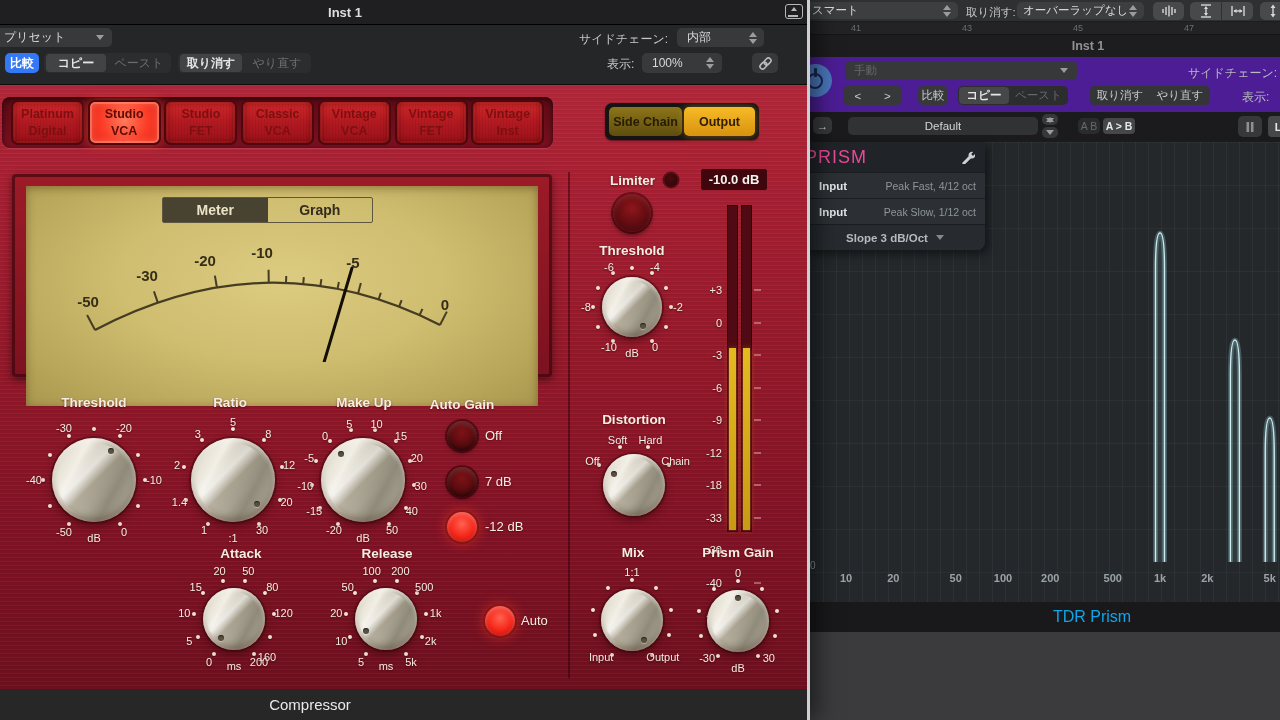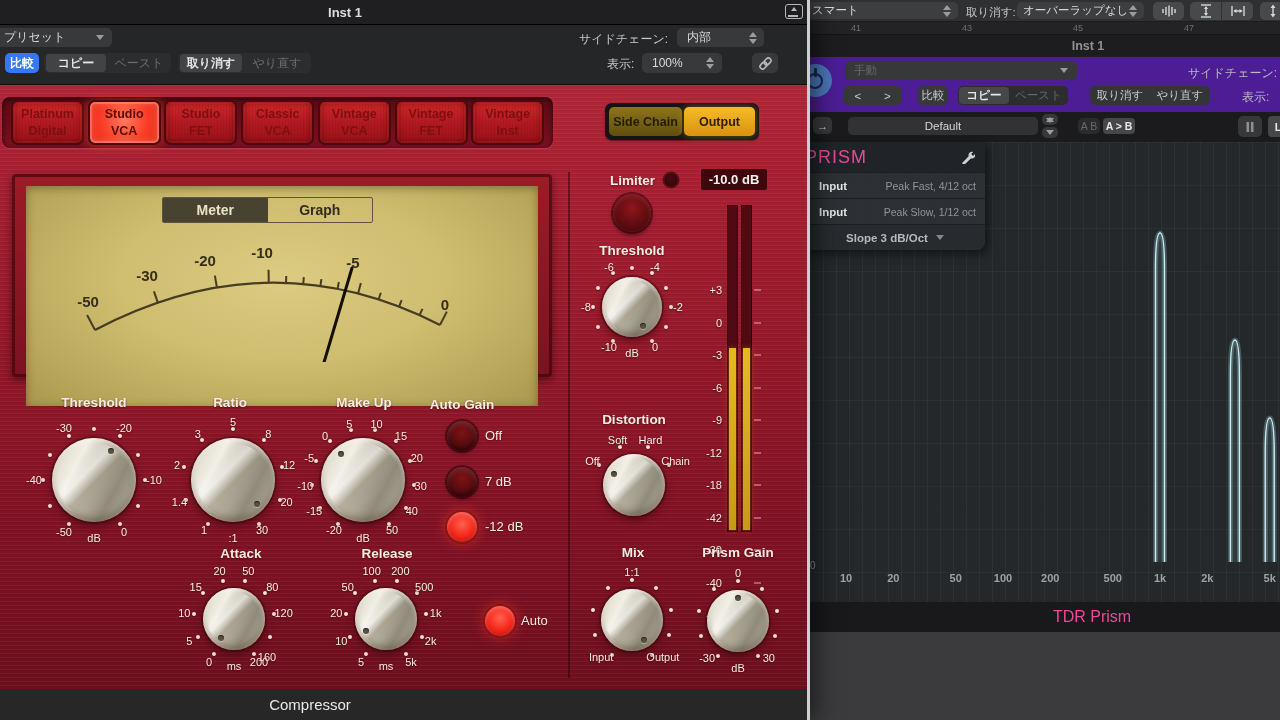--- a/index.html
+++ b/index.html
@@ -46,21 +46,21 @@
   .prism-title { font-size:18px; letter-spacing:1px; color:#ec4899; }
   .prism-row { height:26px; background:rgba(45,49,53,.96); border-top:1px solid #1a1e21;
     display:flex; align-items:center; justify-content:space-between; padding:0 9px 0 14px; }
   .prism-row .rname { font-size:11.5px; font-weight:700; color:#e2e4e6; }
   .prism-row .rmode { font-size:10.5px; color:#8d969b; }
   .prism-slope { height:26px; background:rgba(40,44,48,.96); border-top:1px solid #1a1e21;
     display:flex; align-items:center; justify-content:center; gap:8px; font-size:11.5px; font-weight:700; color:#b6babd; }
   .tri-down { width:0; height:0; border-left:4px solid transparent; border-right:4px solid transparent; border-top:5px solid #85898c; }
 
   .tdr-titlebar { left:810px; top:602px; width:470px; height:30px; background:#19191b; }
-  .tdr-title { position:absolute; left:282px; top:6px; transform:translateX(-50%); font-size:16px; color:#ec4899; }
+  .tdr-title { position:absolute; left:282px; top:6px; transform:translateX(-50%); font-size:16px; color:#0ea5e9; }
   .bg-bottom { left:810px; top:632px; width:470px; height:88px; background:#3b3b3d; }
 
   .caret { display:inline-block; width:0; height:0; border-left:4px solid transparent; border-right:4px solid transparent; border-top:5px solid #9a9da0; }
   .stepper { display:inline-block; position:relative; width:9px; height:12px; }
   .stepper::before { content:""; position:absolute; left:0; top:0; border-left:4px solid transparent; border-right:4px solid transparent; border-bottom:5px solid #9a9da0; }
   .stepper::after { content:""; position:absolute; left:0; bottom:0; border-left:4px solid transparent; border-right:4px solid transparent; border-top:5px solid #9a9da0; }
 
   
   #comp-window { position:absolute; left:0; top:0; width:810px; height:720px;
     border-right:3px solid #cdd0d3; background:#1f2022; box-shadow:6px 0 22px rgba(0,0,0,.55); }
@@ -490,21 +490,21 @@
         <div class="rmlabel" style="top: 148px;">-3</div>
         <div class="rmtick" style="top: 153px;"></div>
         <div class="rmlabel" style="top: 180.5px;">-6</div>
         <div class="rmtick" style="top: 185.5px;"></div>
         <div class="rmlabel" style="top: 213px;">-9</div>
         <div class="rmtick" style="top: 218px;"></div>
         <div class="rmlabel" style="top: 245.5px;">-12</div>
         <div class="rmtick" style="top: 250.5px;"></div>
         <div class="rmlabel" style="top: 278px;">-18</div>
         <div class="rmtick" style="top: 283px;"></div>
-        <div class="rmlabel" style="top: 310.5px;">-42</div>
+        <div class="rmlabel" style="top: 310.5px;">-33</div>
         <div class="rmtick" style="top: 315.5px;"></div>
         <div class="rmlabel" style="top: 343px;">-30</div>
         <div class="rmtick" style="top: 348px;"></div>
         <div class="rmlabel" style="top: 375.5px;">-40</div>
         <div class="rmtick" style="top: 380.5px;"></div>
         <div class="rmlabel" style="top: 408px;">-60</div>
         <div class="rmtick" style="top: 413px;"></div>
       </div>
 
     <span class="ktitle" style="left:634px; top:327px;">Distortion</span>

